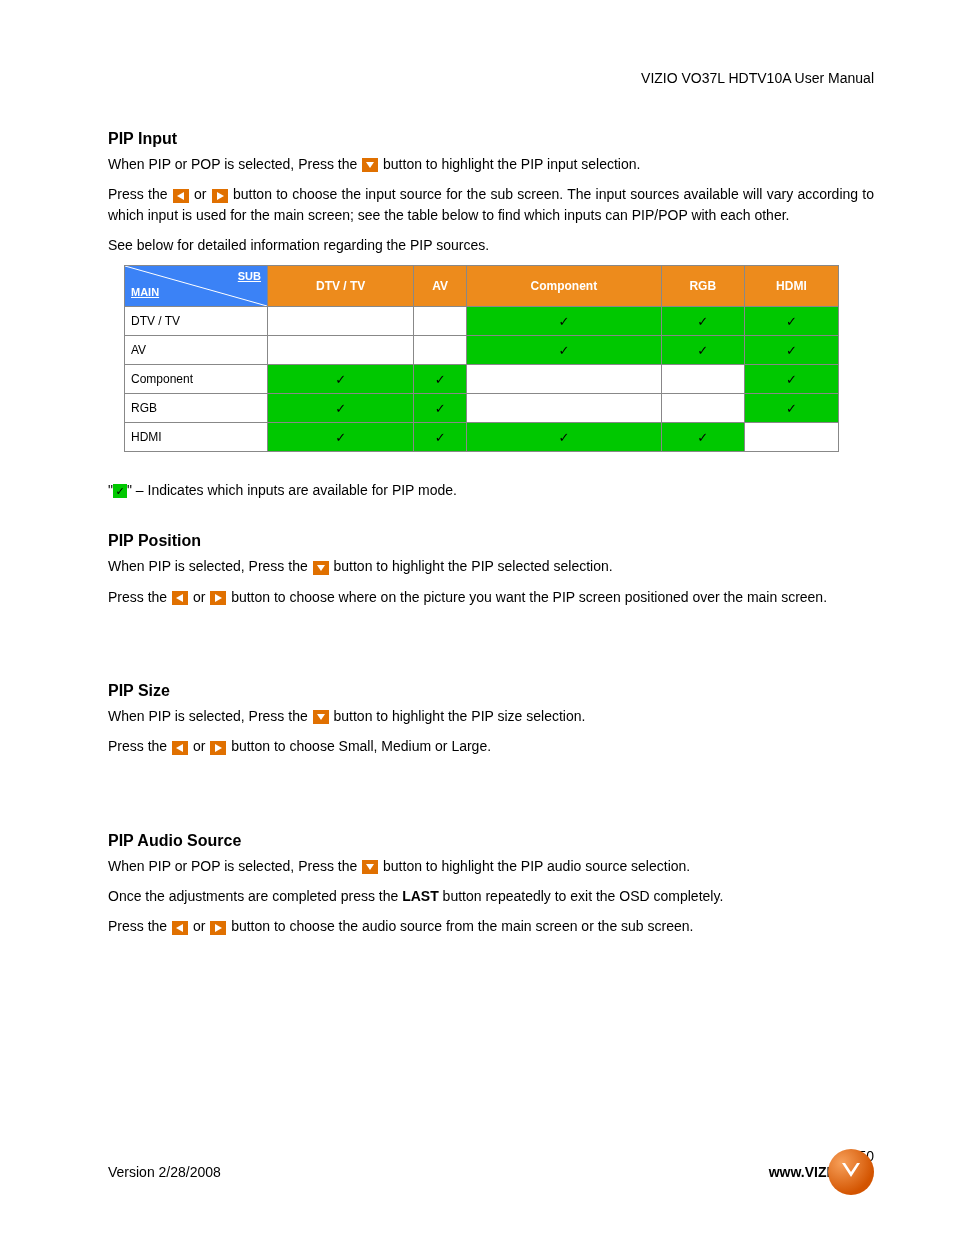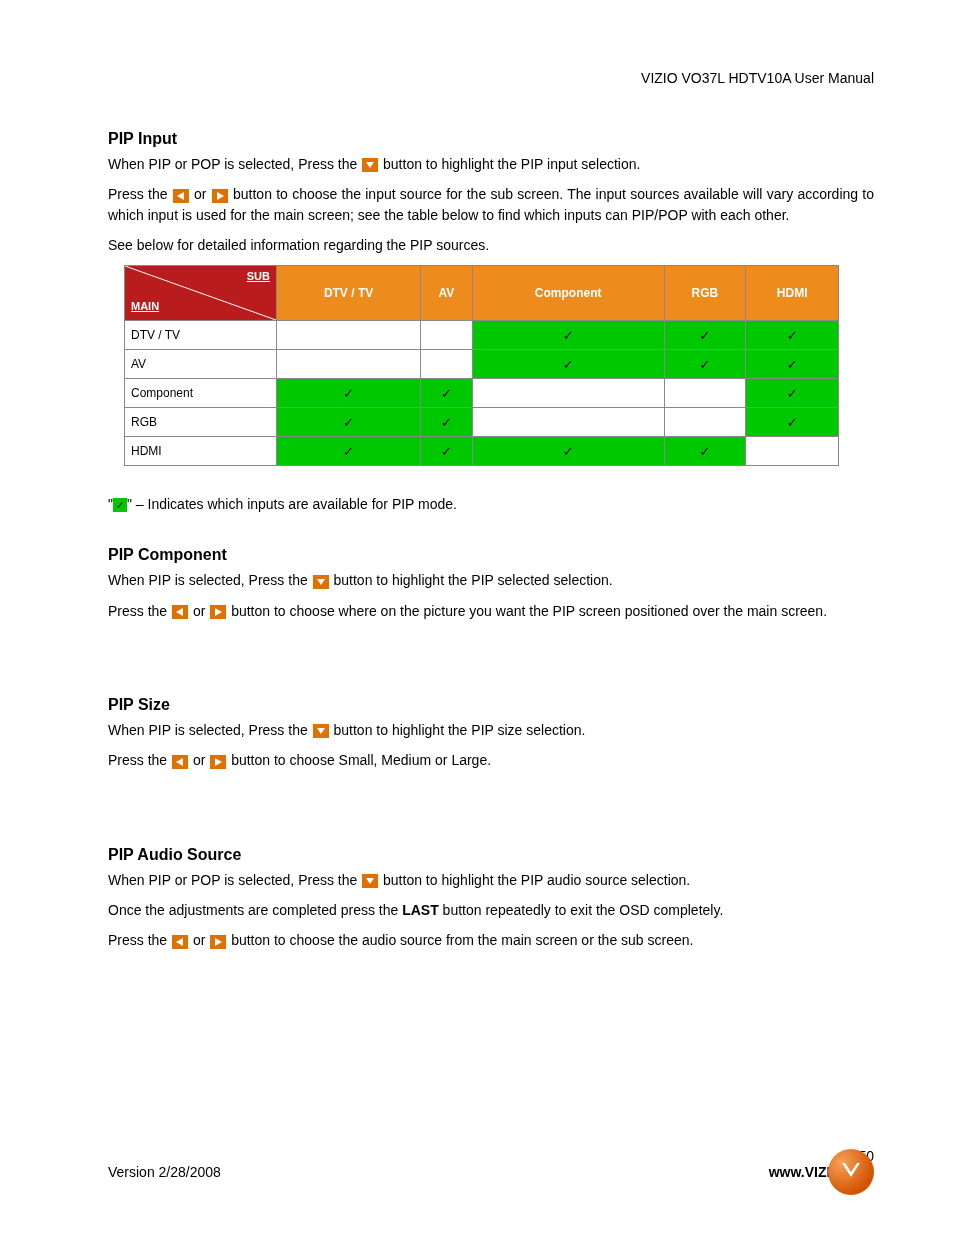--- a/index.html
+++ b/index.html
@@ -68,23 +68,23 @@
   }
   table.pip th {
     background: #ed8b1c;
     color: #fff;
     font-weight: bold;
     font-size: 12px;
     height: 38px;
   }
   table.pip th.corner {
     position: relative;
-    background: #b91c1c;
+    background: #3b82f6;
     width: 135px;
-    padding: 8px;
+    padding: 0;
     text-align: right;
   }
   table.pip th.corner .sub {
     position: absolute;
     top: 4px; right: 6px;
     font-size: 11px;
     text-decoration: underline;
     font-weight: bold;
   }
   table.pip th.corner .main {
@@ -221,21 +221,21 @@
           <td class="yes"><span class="check">✓</span></td>
           <td class="no"></td>
         </tr>
       </tbody>
   </table>
 
   <p style="margin-top:28px;">
     <span>"</span><span class="check-inline">✓</span><span>" – Indicates which inputs are available for PIP mode.</span>
   </p>
 
-  <h3 style="margin-top:32px;">PIP Component</h3>
+  <h3 style="margin-top:32px;">PIP Position</h3>
   <p>
     <span>When PIP is selected, Press the </span>
     <span class="btn-icon"><svg viewBox="0 0 16 14">
           <polygon points="4,4 12,4 8,10" fill="#fff"></polygon>
         </svg></span>
     <span> button to highlight the PIP selected selection.</span>
   </p>
   <p class="justify">
     <span>Press the </span>
     <span class="btn-icon"><svg viewBox="0 0 16 14">

